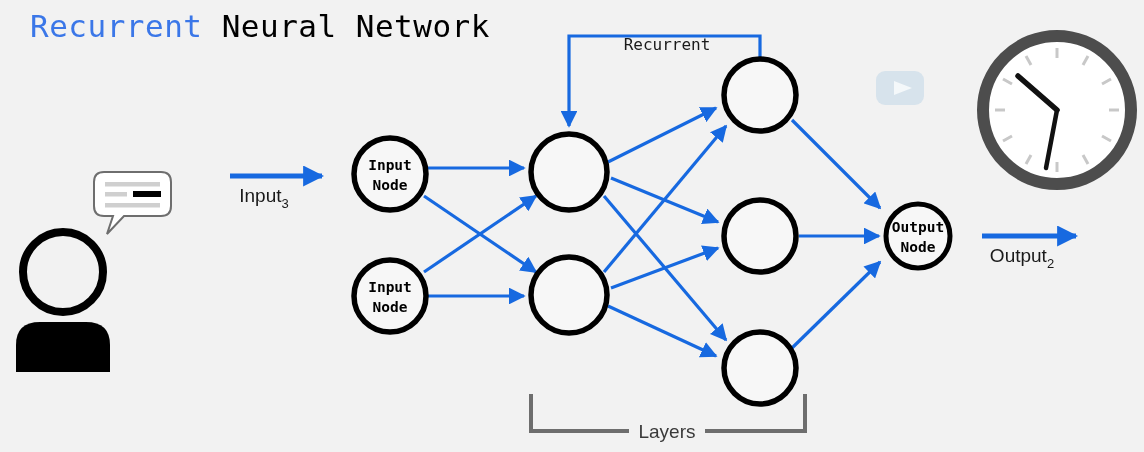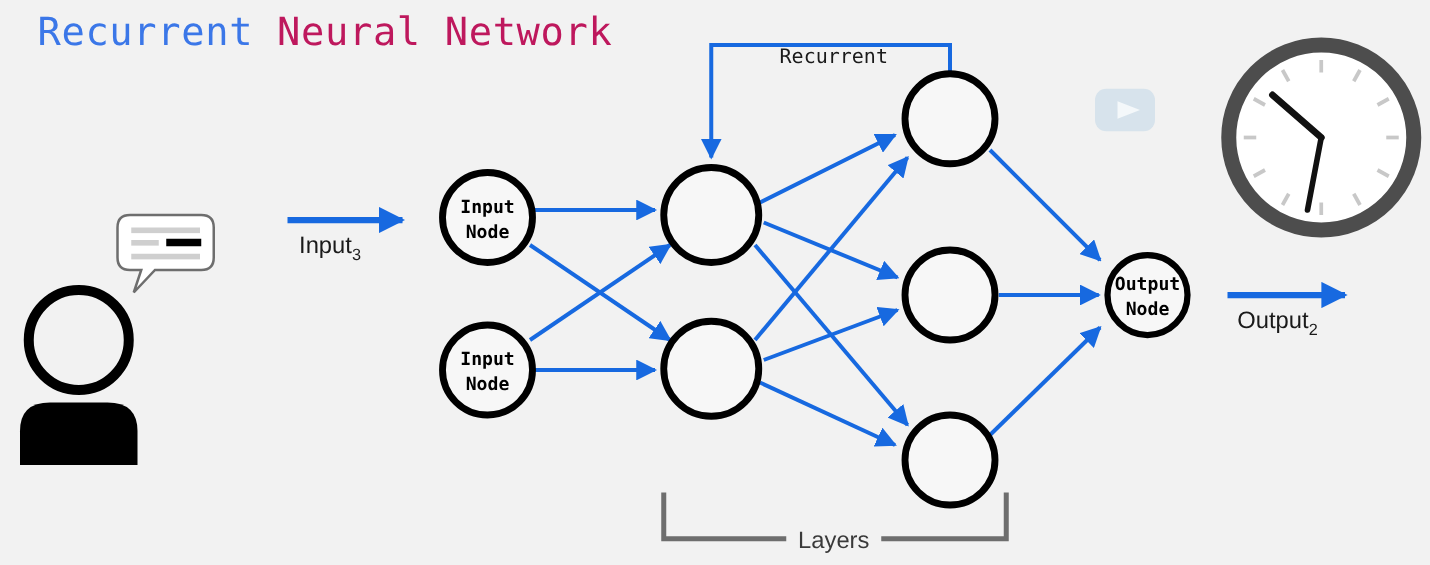--- a/index.html
+++ b/index.html
@@ -33,21 +33,21 @@
   .title-text {
     position: absolute;
     left: 30px;
     top: 8px;
     font-family: "DejaVu Sans Mono", "Liberation Mono", monospace;
     font-size: 31px;
     letter-spacing: 0.5px;
     white-space: nowrap;
   }
   .title-accent { color: #3b77e8; }
-  .title-rest { color: #be185d; }
+  .title-rest { color: #000000; }
   .node-label {
     font-family: "DejaVu Sans Mono", "Liberation Mono", monospace;
     font-size: 14.5px;
     fill: #000000;
     text-anchor: middle;
     font-weight: 700;
   }
   .edge-label {
     font-family: "Liberation Sans", sans-serif;
     font-size: 19px;

